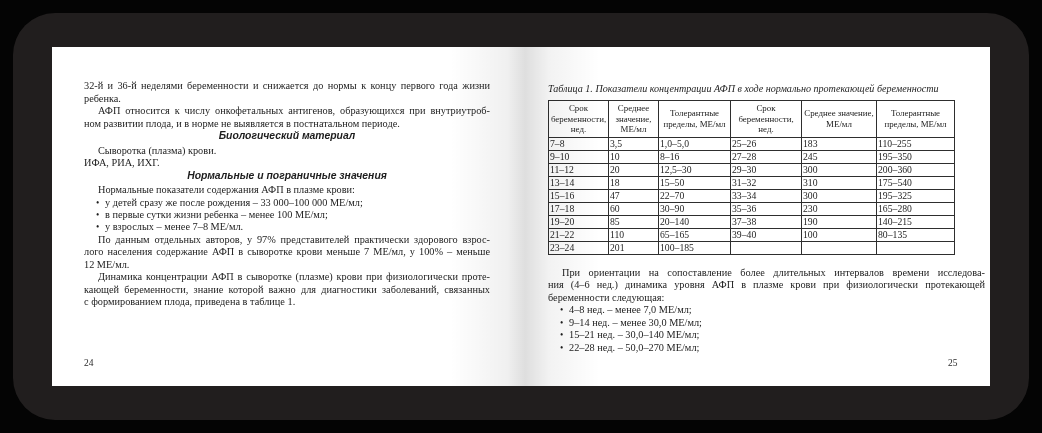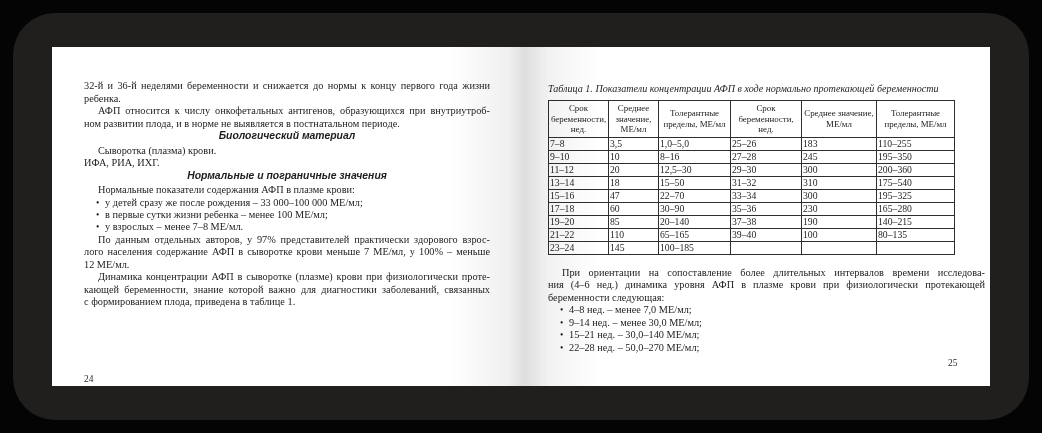--- a/index.html
+++ b/index.html
@@ -22,21 +22,21 @@
   .bullet::before{content:"\2022";display:inline-block;width:9px;font-size:9.5px;}
   .table-title{font-style:italic;font-size:10.1px;line-height:12px;margin:0 0 5px 0;}
   table.afp{border-collapse:collapse;table-layout:fixed;width:406px;}
   table.afp th,table.afp td{border:1px solid #2e2e2e;}
   table.afp th{font-weight:normal;font-size:8.9px;line-height:10.6px;padding:2px 1px;
                text-align:center;vertical-align:middle;}
   table.afp td{font-size:9.7px;line-height:12px;height:12px;padding:0 1px;
                text-align:left;vertical-align:middle;}
   .after-table{margin-top:12px;}
   .pageno{position:absolute;font-size:9.5px;color:#2a2a2a;}
-  .pl{left:32px;top:311px;margin-top:16px;}
+  .pl{left:32px;top:311px;}
   .pr{left:896px;top:311px;}
 </style>
 </head>
 <body>
 
 <div class="stage">
   <div class="cover"></div>
   <div class="spread">
 
     <div class="page-left">
@@ -143,21 +143,21 @@
             <tr>
               <td>21–22</td>
               <td>110</td>
               <td>65–165</td>
               <td>39–40</td>
               <td>100</td>
               <td>80–135</td>
             </tr>
             <tr>
               <td>23–24</td>
-              <td>145</td>
+              <td>201</td>
               <td>100–185</td>
               <td></td>
               <td></td>
               <td></td>
             </tr>
           </tbody>
         </table>
       <div class="after-table">
           <div class="ln j ind">При ориентации на сопоставление более длительных интервалов времени исследова-</div>
           <div class="ln j">ния (4–6 нед.) динамика уровня АФП в плазме крови при физиологически протекающей</div>

